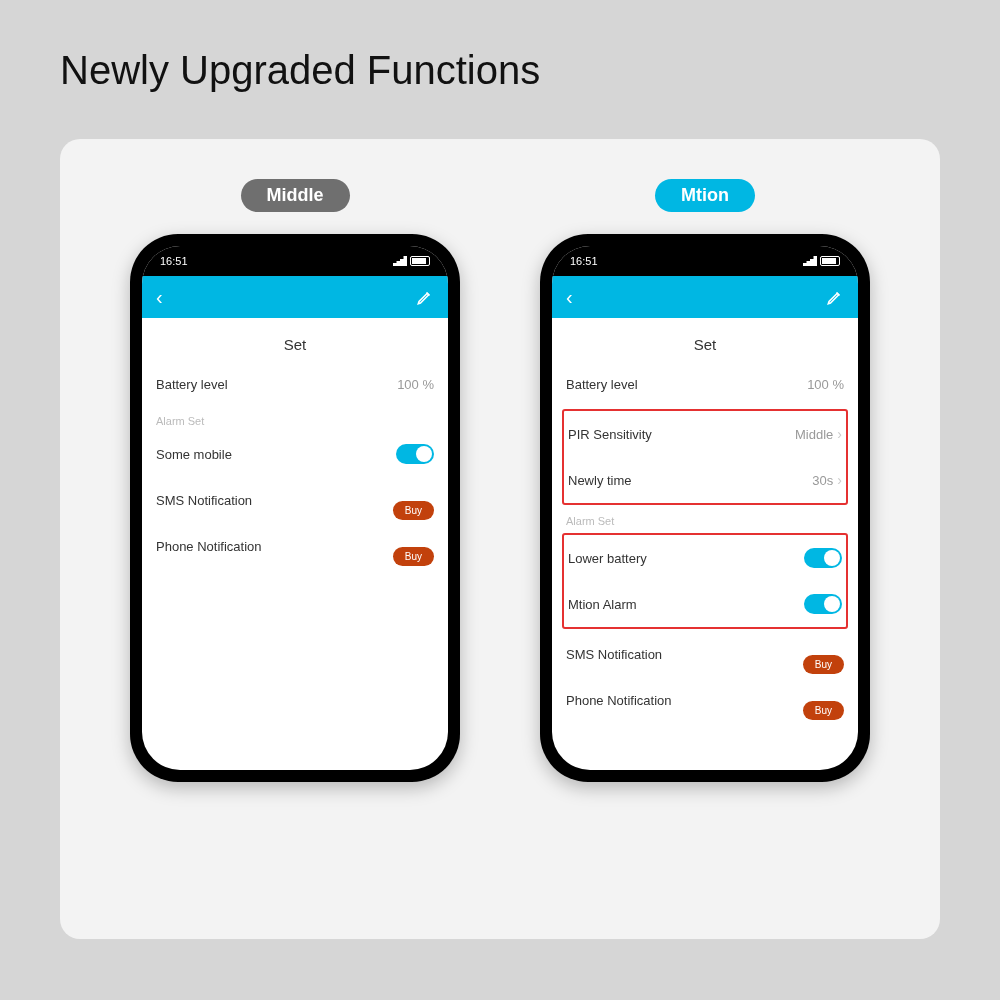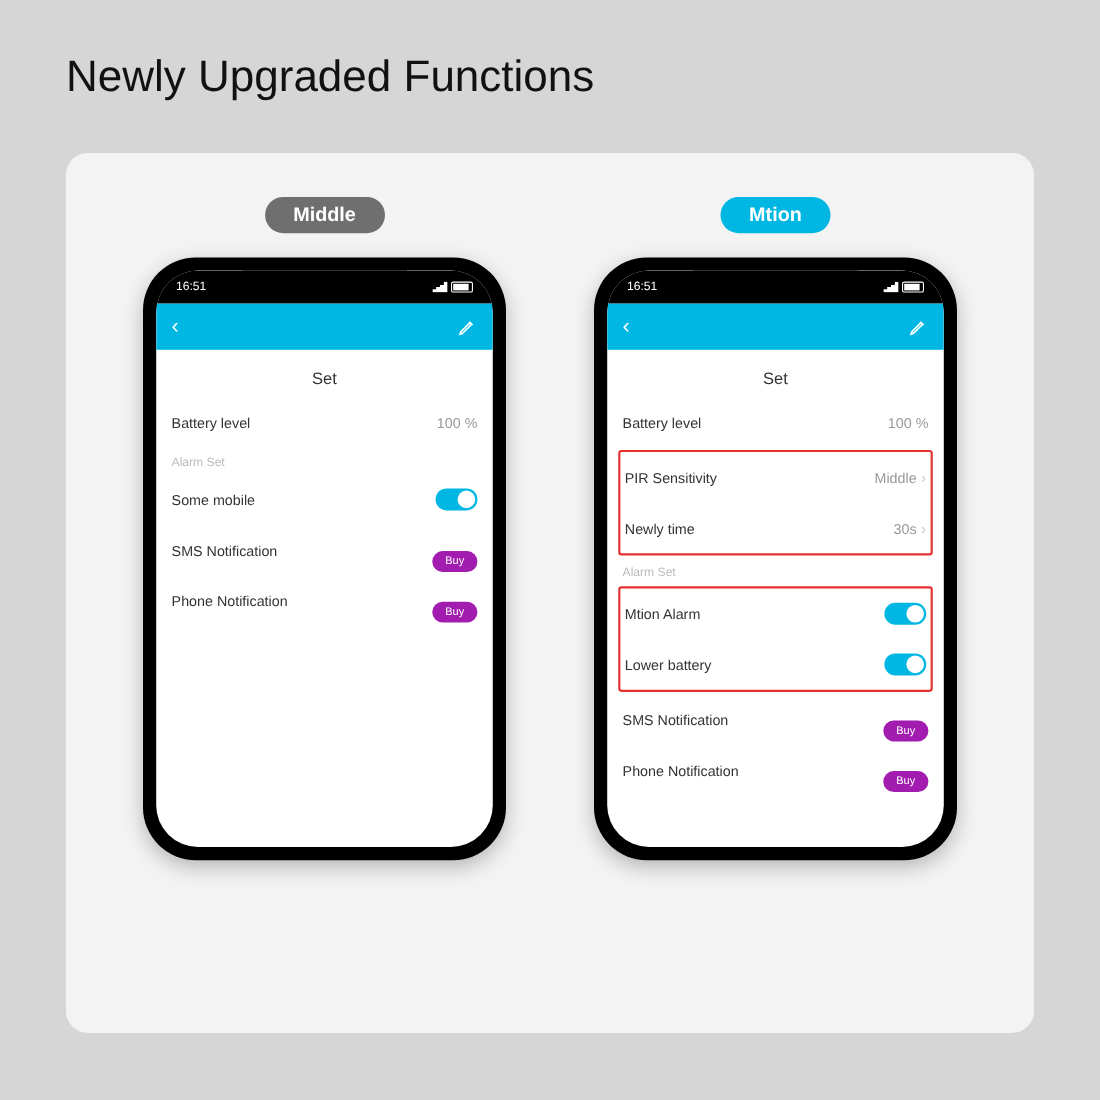--- a/index.html
+++ b/index.html
@@ -145,21 +145,21 @@
     content: "";
     position: absolute;
     right: 2px;
     top: 2px;
     width: 16px;
     height: 16px;
     background: #fff;
     border-radius: 50%;
   }
   .buy-btn {
-    background: #a21caf;
+    background: #c2410c;
     color: #fff;
     font-size: 10px;
     padding: 4px 12px;
     border-radius: 12px;
     margin-top: 20px;
   }
 
   .hl {
     border: 2px solid #e53131;
     border-radius: 3px;
@@ -263,25 +263,25 @@
                   <span>30s</span>
                   <span class="chev">›</span>
                 </span>
             </div>
           </div>
 
           <div class="section-label">Alarm Set</div>
 
           <div class="hl">
             <div class="row">
+              <span>Lower battery</span>
+              <span class="toggle"></span>
+            </div>
+            <div class="row">
               <span>Mtion Alarm</span>
-              <span class="toggle"></span>
-            </div>
-            <div class="row">
-              <span>Lower battery</span>
               <span class="toggle"></span>
             </div>
           </div>
 
           <div class="row">
             <span>SMS Notification</span>
             <span class="buy-btn">Buy</span>
           </div>
           <div class="row">
             <span>Phone Notification</span>

